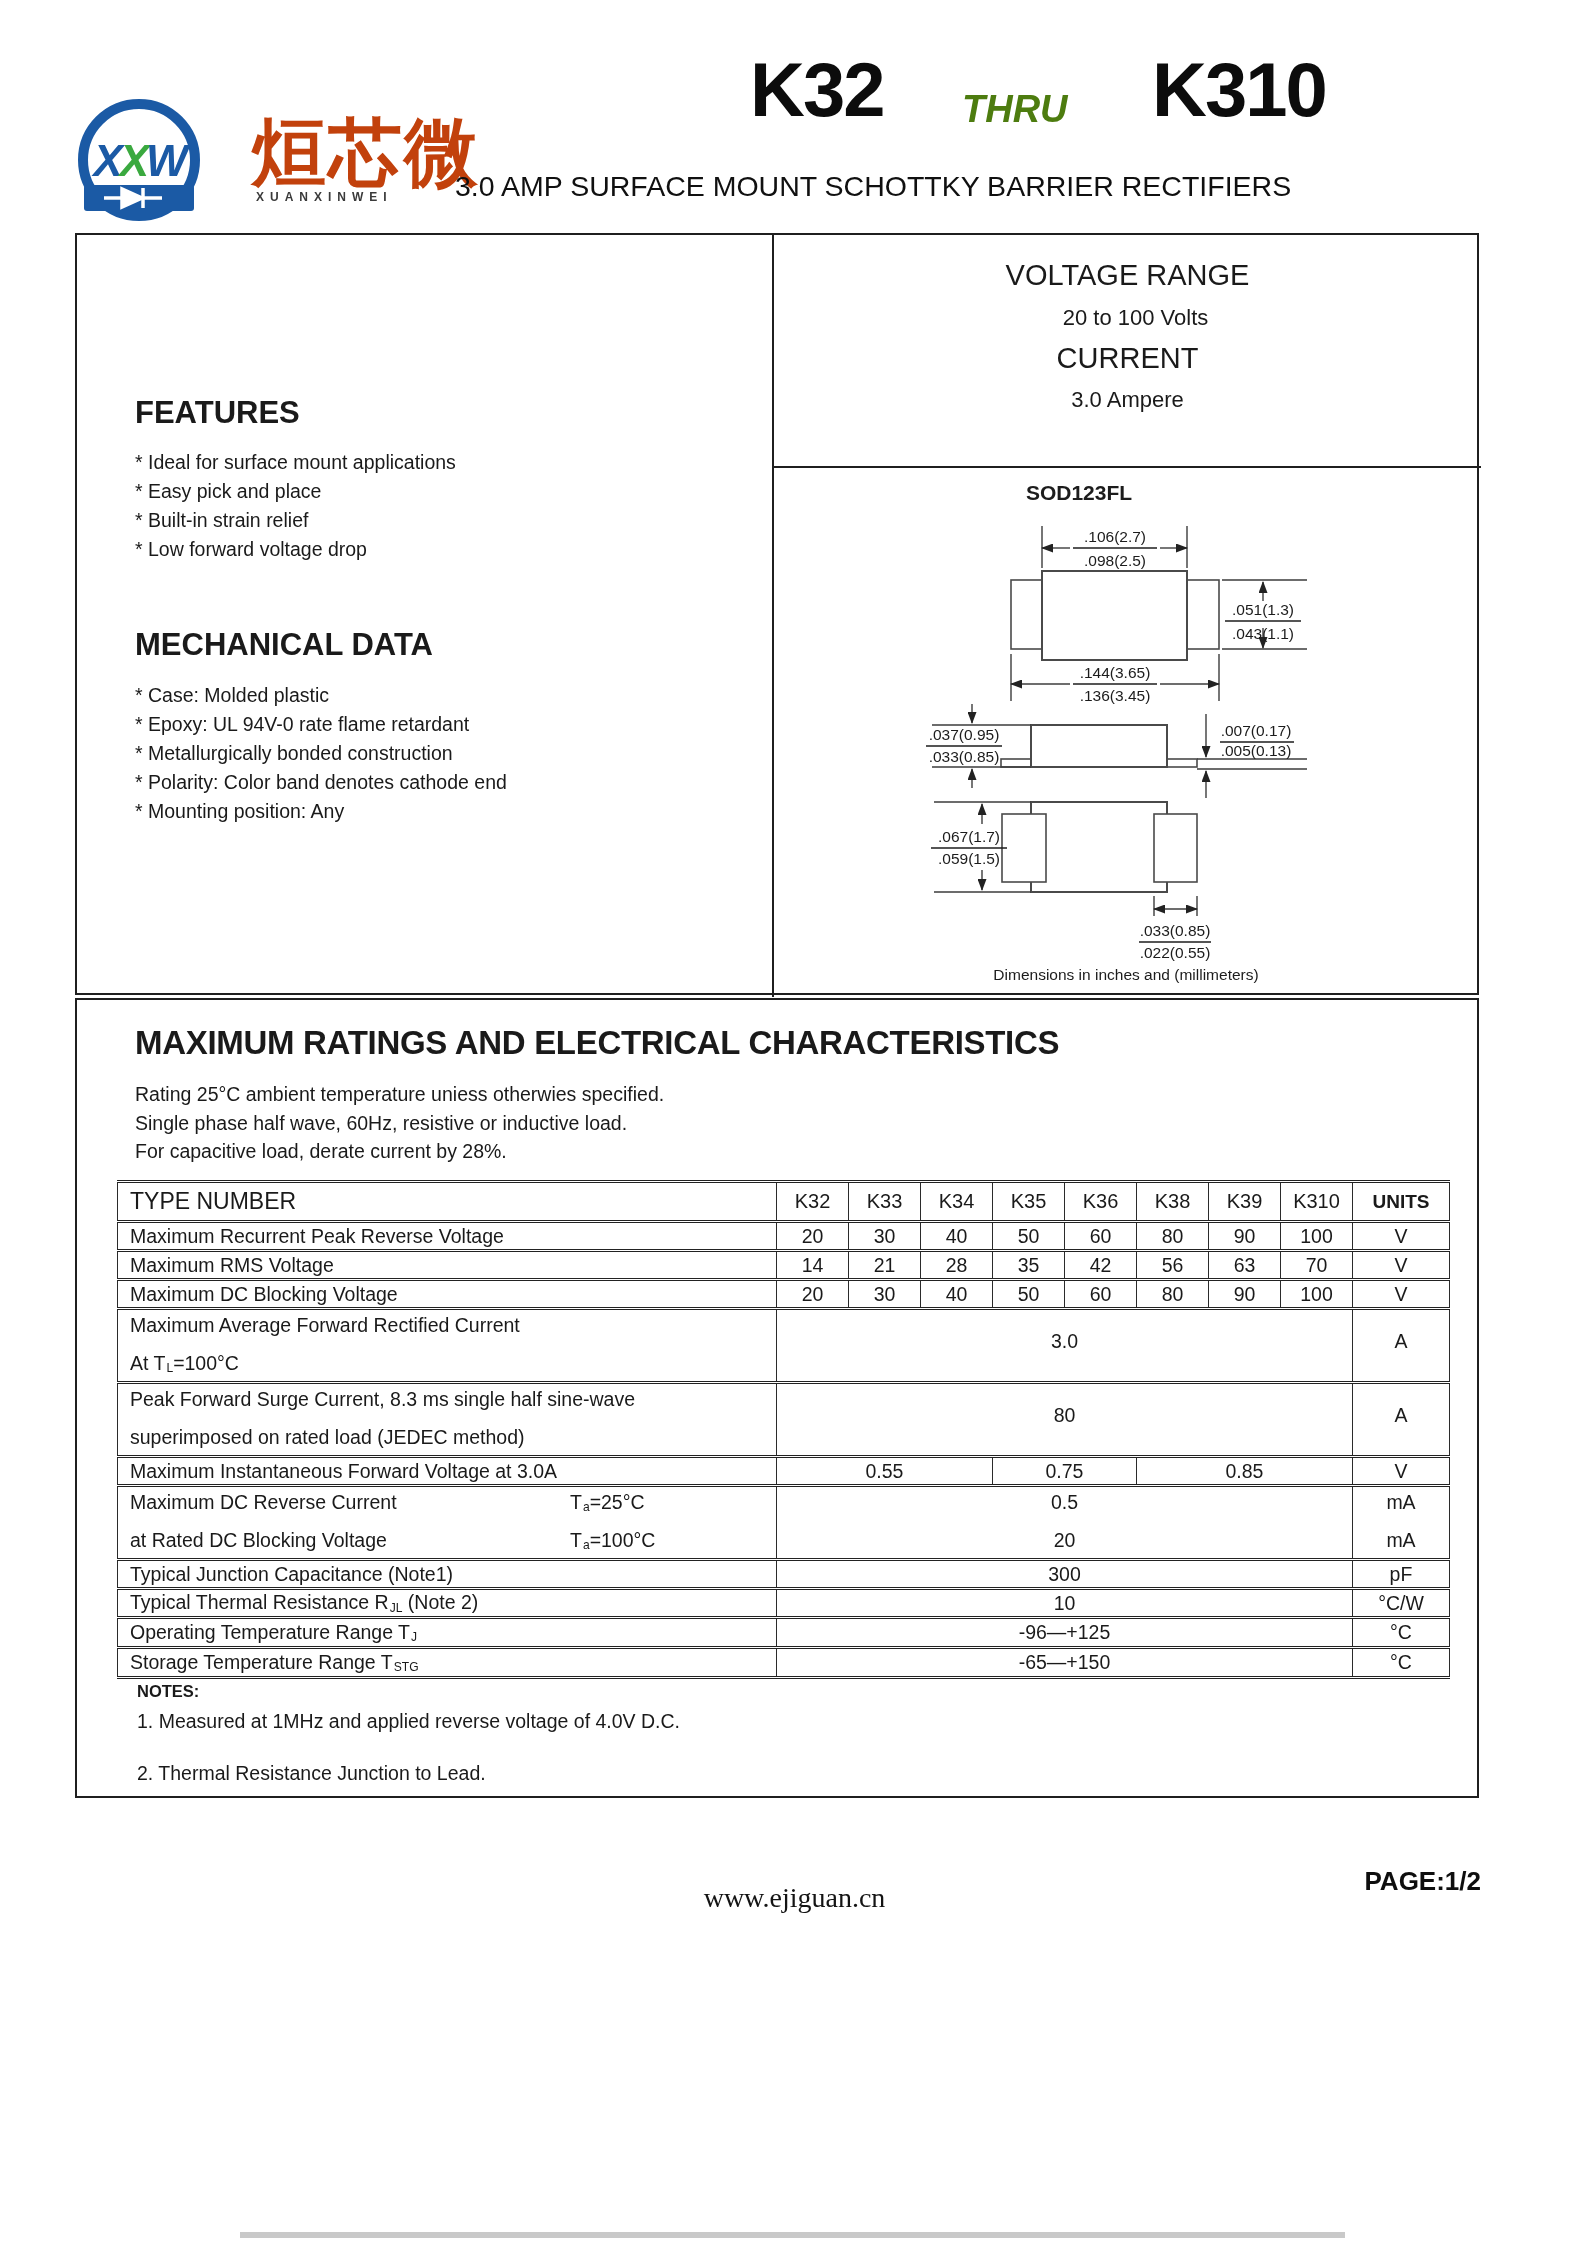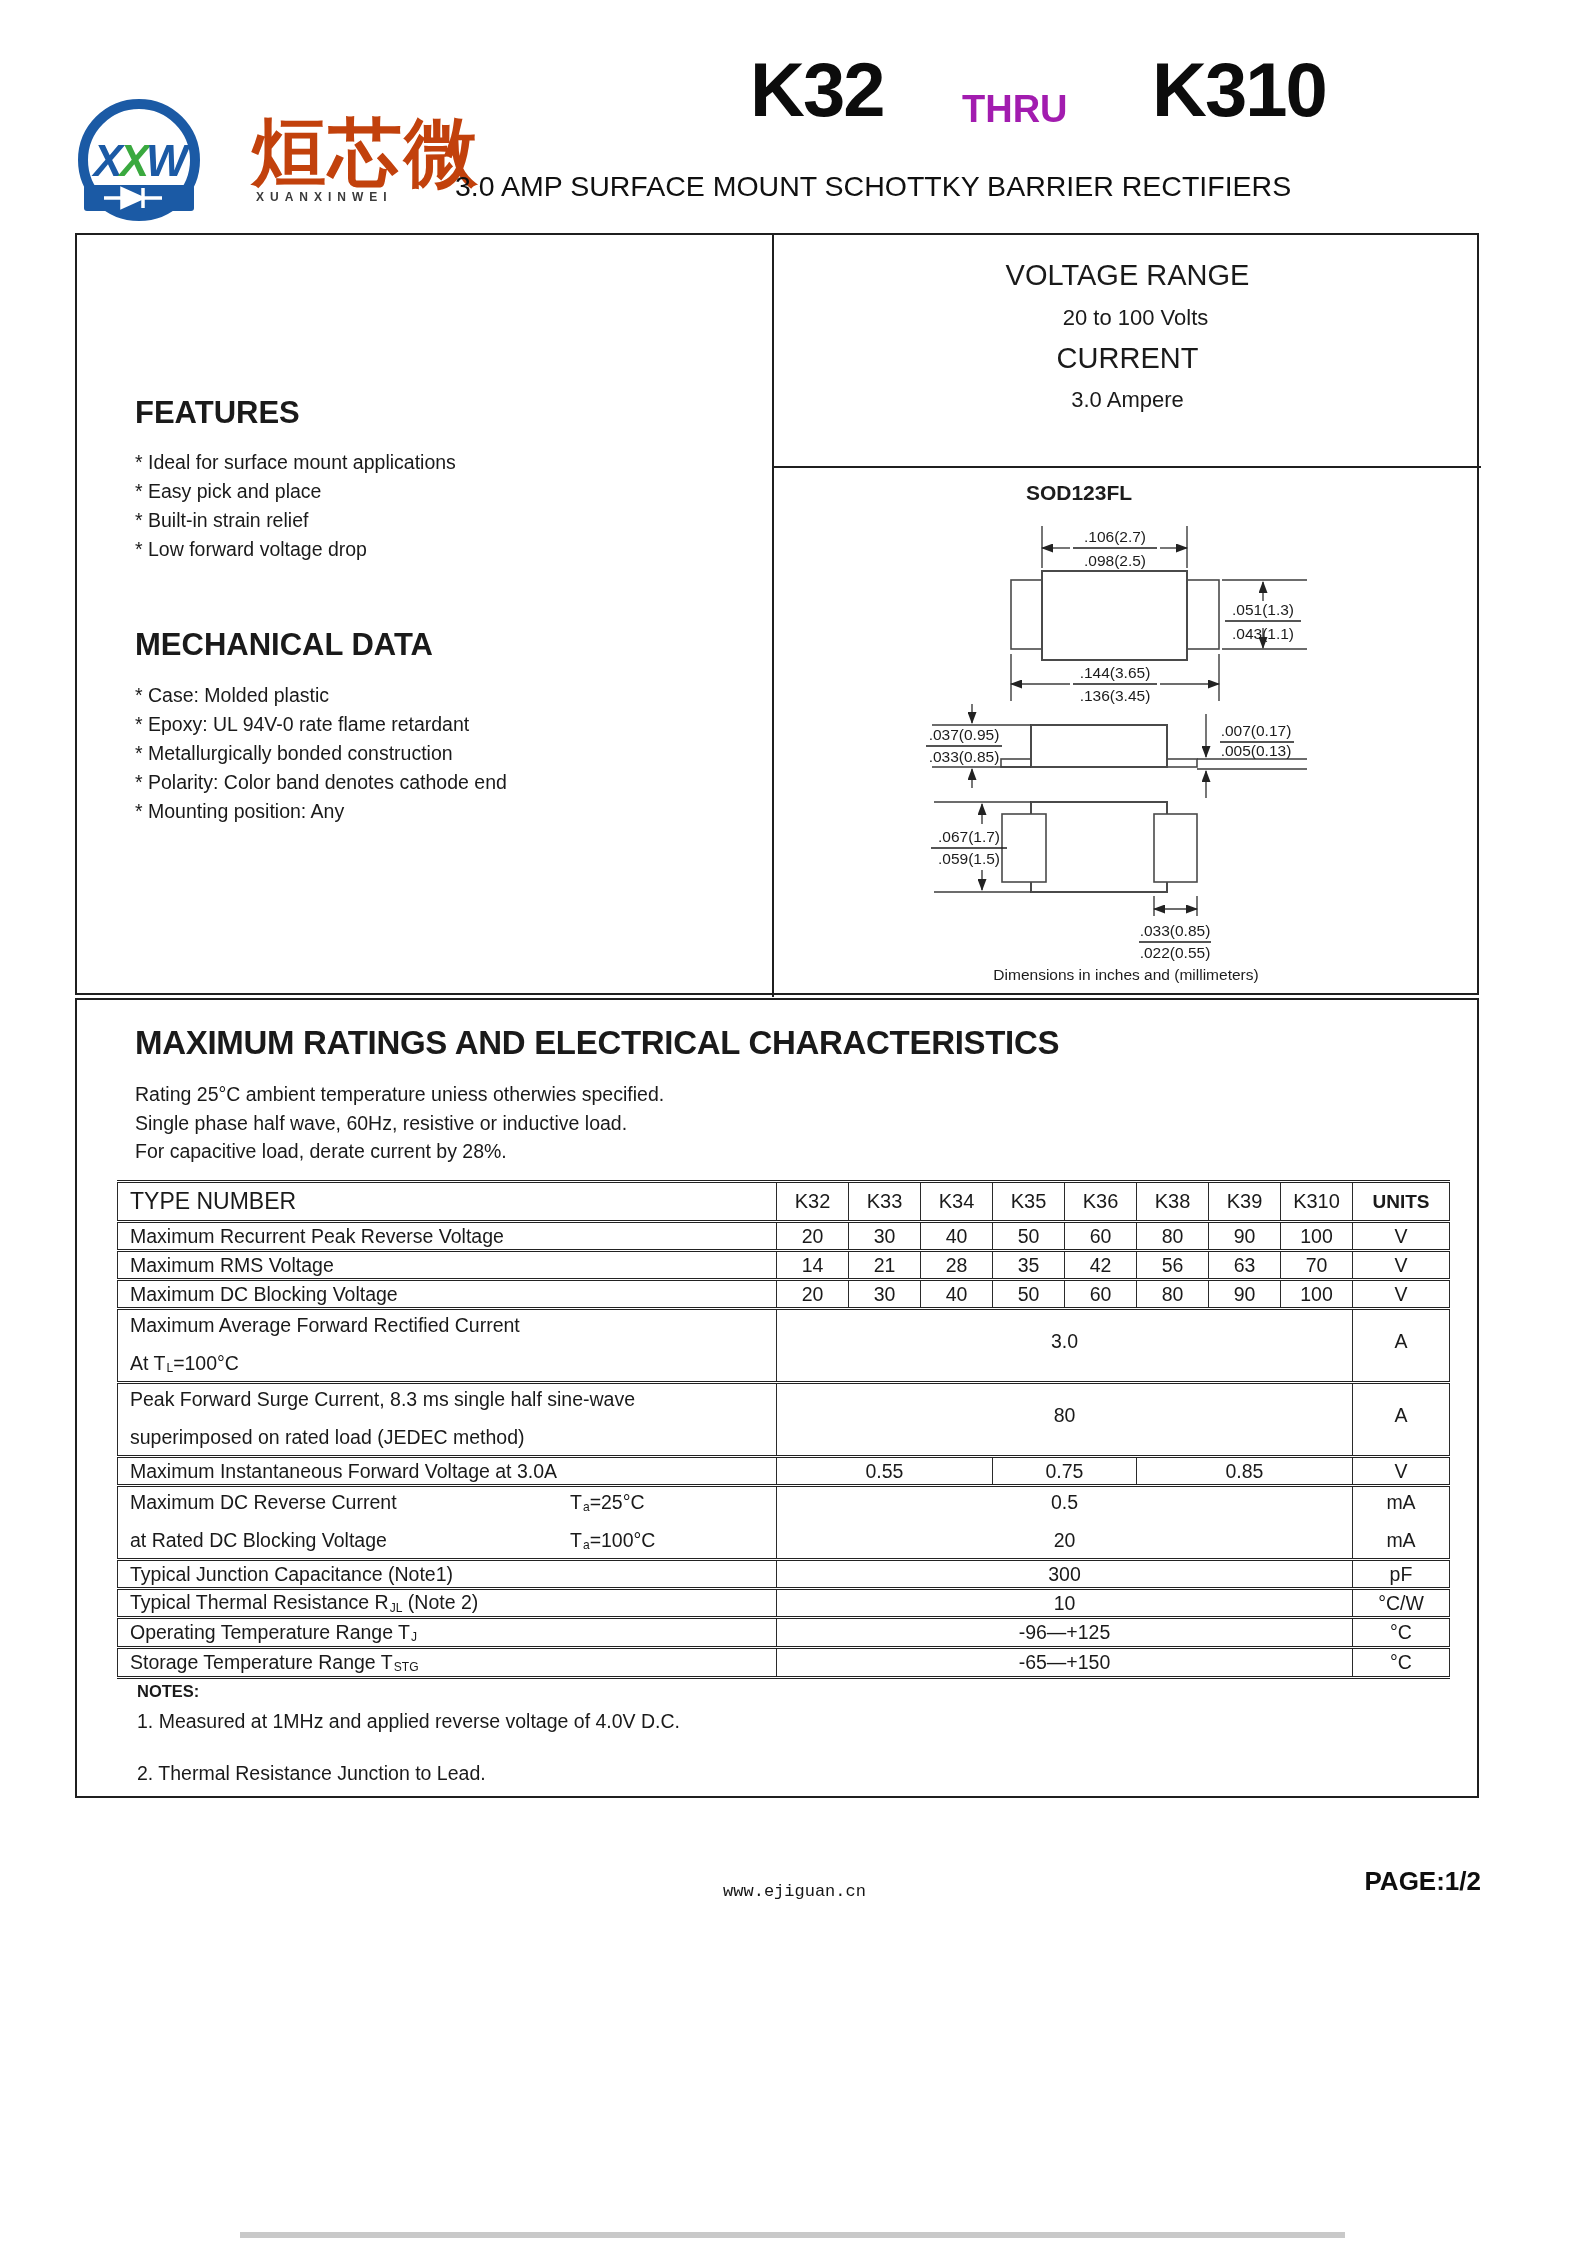--- a/index.html
+++ b/index.html
@@ -9,21 +9,21 @@
     font-family:"Liberation Sans","DejaVu Sans",sans-serif;
     color:#1a1a1a;
   }
   #page { position:absolute; inset:0; background:#fff; overflow:hidden; }
 
   
   .logo-svg { position:absolute; left:52px; top:82px; }
   .company-cn { position:absolute; left:252px; top:104px; font-size:74px; font-weight:bold; color:#c2410c; letter-spacing:2px; }
   .company-en { position:absolute; left:256px; top:190px; font-size:12px; font-weight:bold; color:#3a3a3a; letter-spacing:6px; }
   .t-k32  { position:absolute; left:750px;  top:46px; font-size:76px; font-weight:bold; letter-spacing:-2px; color:#0c0c0c; }
-  .t-thru { position:absolute; left:962px;  top:88px; font-size:38px; font-weight:bold; color:#a21caf; }
+  .t-thru { position:absolute; left:962px;  top:88px; font-size:38px; font-weight:bold; color:#4d7c0f;font-style:italic; }
   .t-k310 { position:absolute; left:1152px; top:46px; font-size:76px; font-weight:bold; letter-spacing:-2px; color:#0c0c0c; }
   .t-sub  { position:absolute; left:455px;  top:170px; font-size:28.5px; color:#101010; }
 
   
   .box1 { position:absolute; left:75px; top:233px; width:1404px; height:762px; border:2.5px solid #1f1f1f; }
   .feat-title { position:absolute; left:58px; top:160px; font-size:31px; font-weight:bold; }
   .feat-list  { position:absolute; left:58px; top:213px; font-size:19.5px; line-height:29px; }
   .mech-title { position:absolute; left:58px; top:392px; font-size:31px; font-weight:bold; }
   .mech-list  { position:absolute; left:58px; top:446px; font-size:19.5px; line-height:29px; }
   .vpanel { position:absolute; left:695px; top:0; width:709px; height:233px;
@@ -67,21 +67,21 @@
   .vbottom { vertical-align:bottom; padding-bottom:8px; }
   .ir-line { position:relative; }
   .ir-cond { position:absolute; left:440px; top:0; }
   sub { font-size:0.62em; vertical-align:-0.18em; margin-left:1px; }
   .notes-title { position:absolute; left:60px; top:682px; font-size:16.5px; font-weight:bold; }
   .note-1 { position:absolute; left:60px; top:710px; font-size:19.5px; }
   .note-2 { position:absolute; left:60px; top:762px; font-size:19.5px; }
 
   
   .site { position:absolute; left:0; top:1882px; width:100%; text-align:center;
-          font-family:Liberation Mono, monospace; font-size:17px; color:#141414; }
+          font-family:Liberation Serif, serif; font-size:28px; color:#141414; }
   .pageno { position:absolute; right:108px; top:1866px; font-size:26px; font-weight:bold; color:#0e0e0e; }
   .bottom-strip { position:absolute; left:240px; top:2232px; width:1105px; height:6px; background:#c9c9c9; }
 </style>
 </head>
 <body>
 
 <div id="page">
 
   <svg class="logo-svg" width="176" height="150" viewBox="0 0 176 150">
     <circle cx="87" cy="78" r="56" fill="#ffffff" stroke="#1b5aa5" stroke-width="10"></circle>

